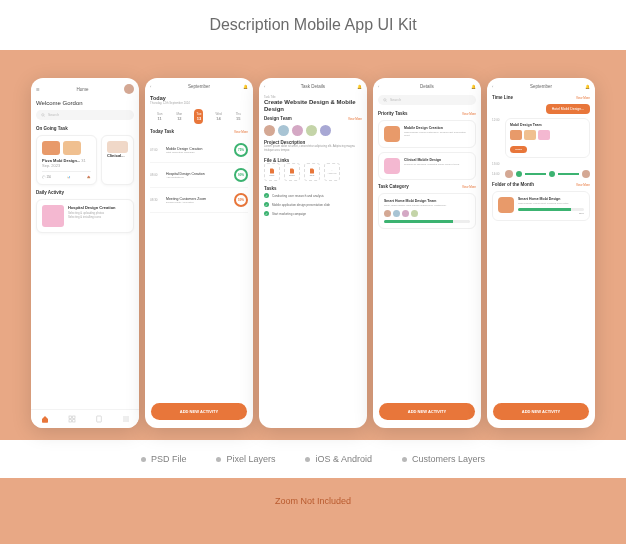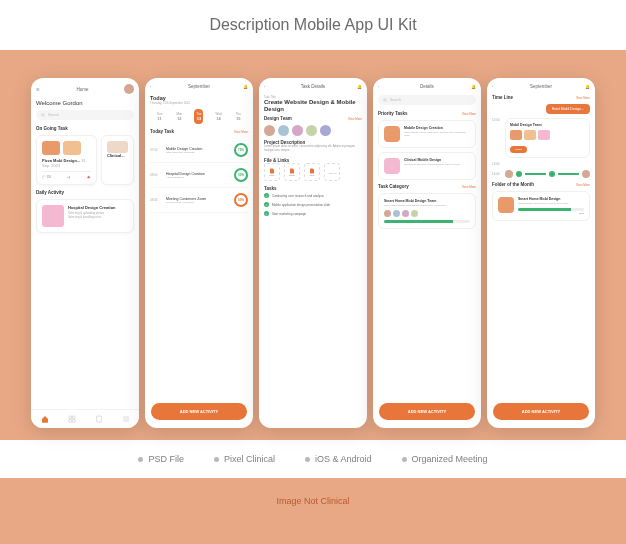--- a/index.html
+++ b/index.html
@@ -378,18 +378,18 @@
       <div style="text-align:right;font-size:2.5px;color:#888;margin-top:1px">80%</div>
     </div>
   </div>
   <div class="btn">ADD NEW ACTIVITY</div>
 </div>
 
 </div>
 
 <div class="features">
   <div class="feat">PSD File</div>
-  <div class="feat">Pixel Clinical</div>
+  <div class="feat">Pixel Layers</div>
   <div class="feat">iOS &amp; Android</div>
-  <div class="feat">Organized Meeting</div>
-</div>
-
-<div class="footnote">Image Not Clinical</div>
+  <div class="feat">Customers Layers</div>
+</div>
+
+<div class="footnote">Zoom Not Included</div>
 
 </body></html>

